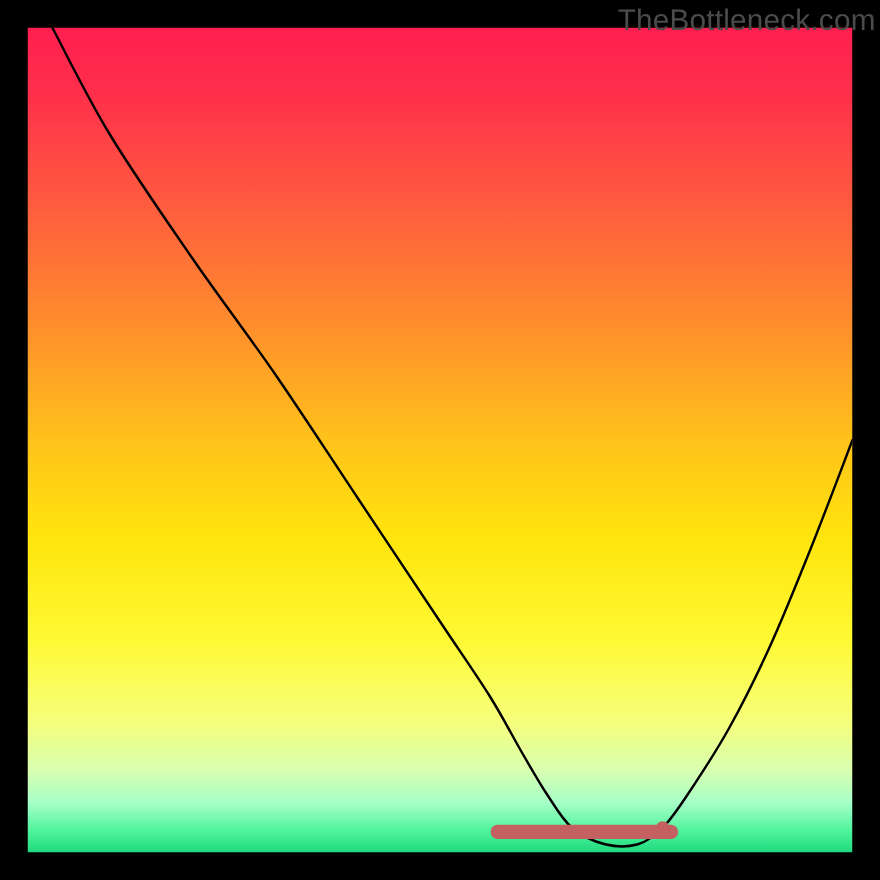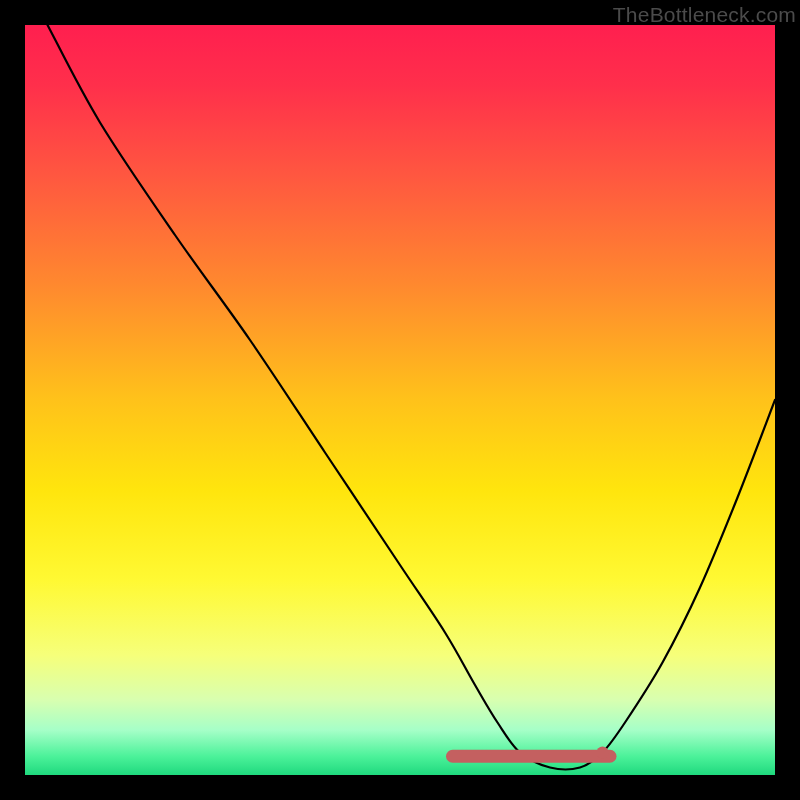--- a/index.html
+++ b/index.html
@@ -17,21 +17,21 @@
     top: 25px;
     width: 750px;
     height: 750px;
     background: #000;
   }
   .attribution {
     position: absolute;
     top: 3px;
     right: 4px;
     color: #4b4b4b;
-    font-size: 21px;
+    font-size: 27px;
     font-weight: 500;
     letter-spacing: 0.2px;
     z-index: 10;
   }
   svg.plot {
     position: absolute;
     left: 25px;
     top: 25px;
     width: 750px;
     height: 750px;

